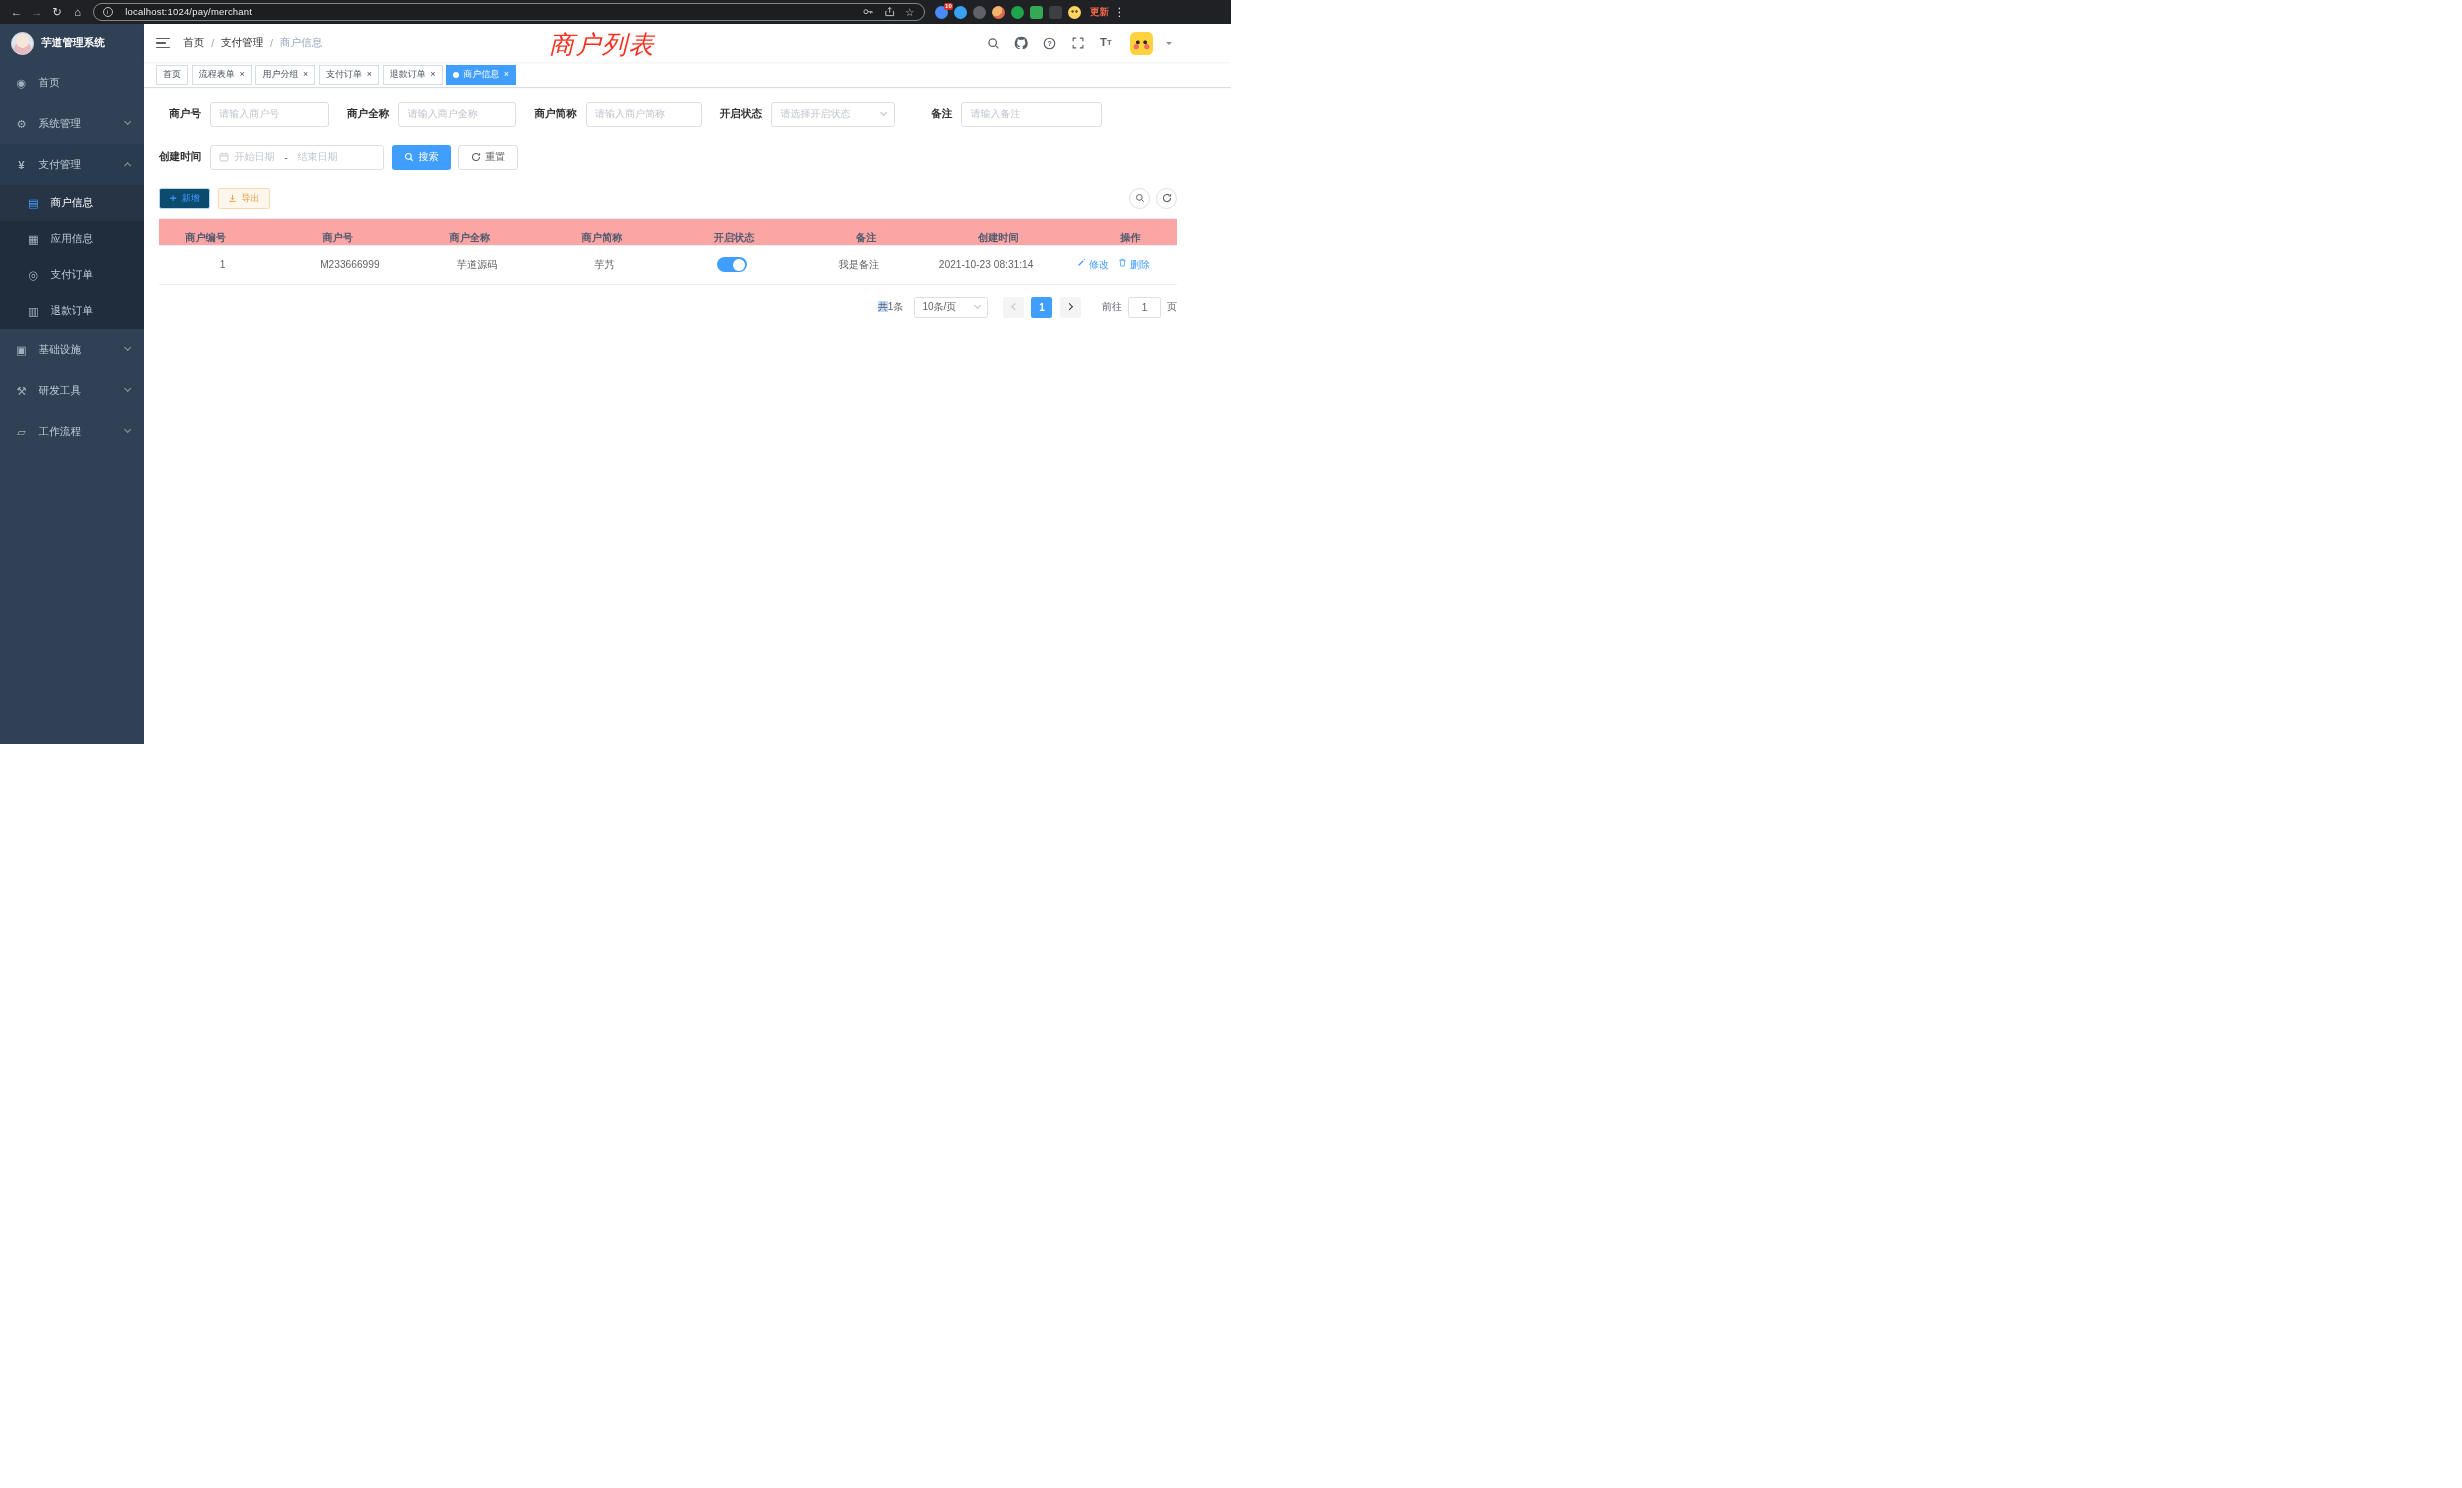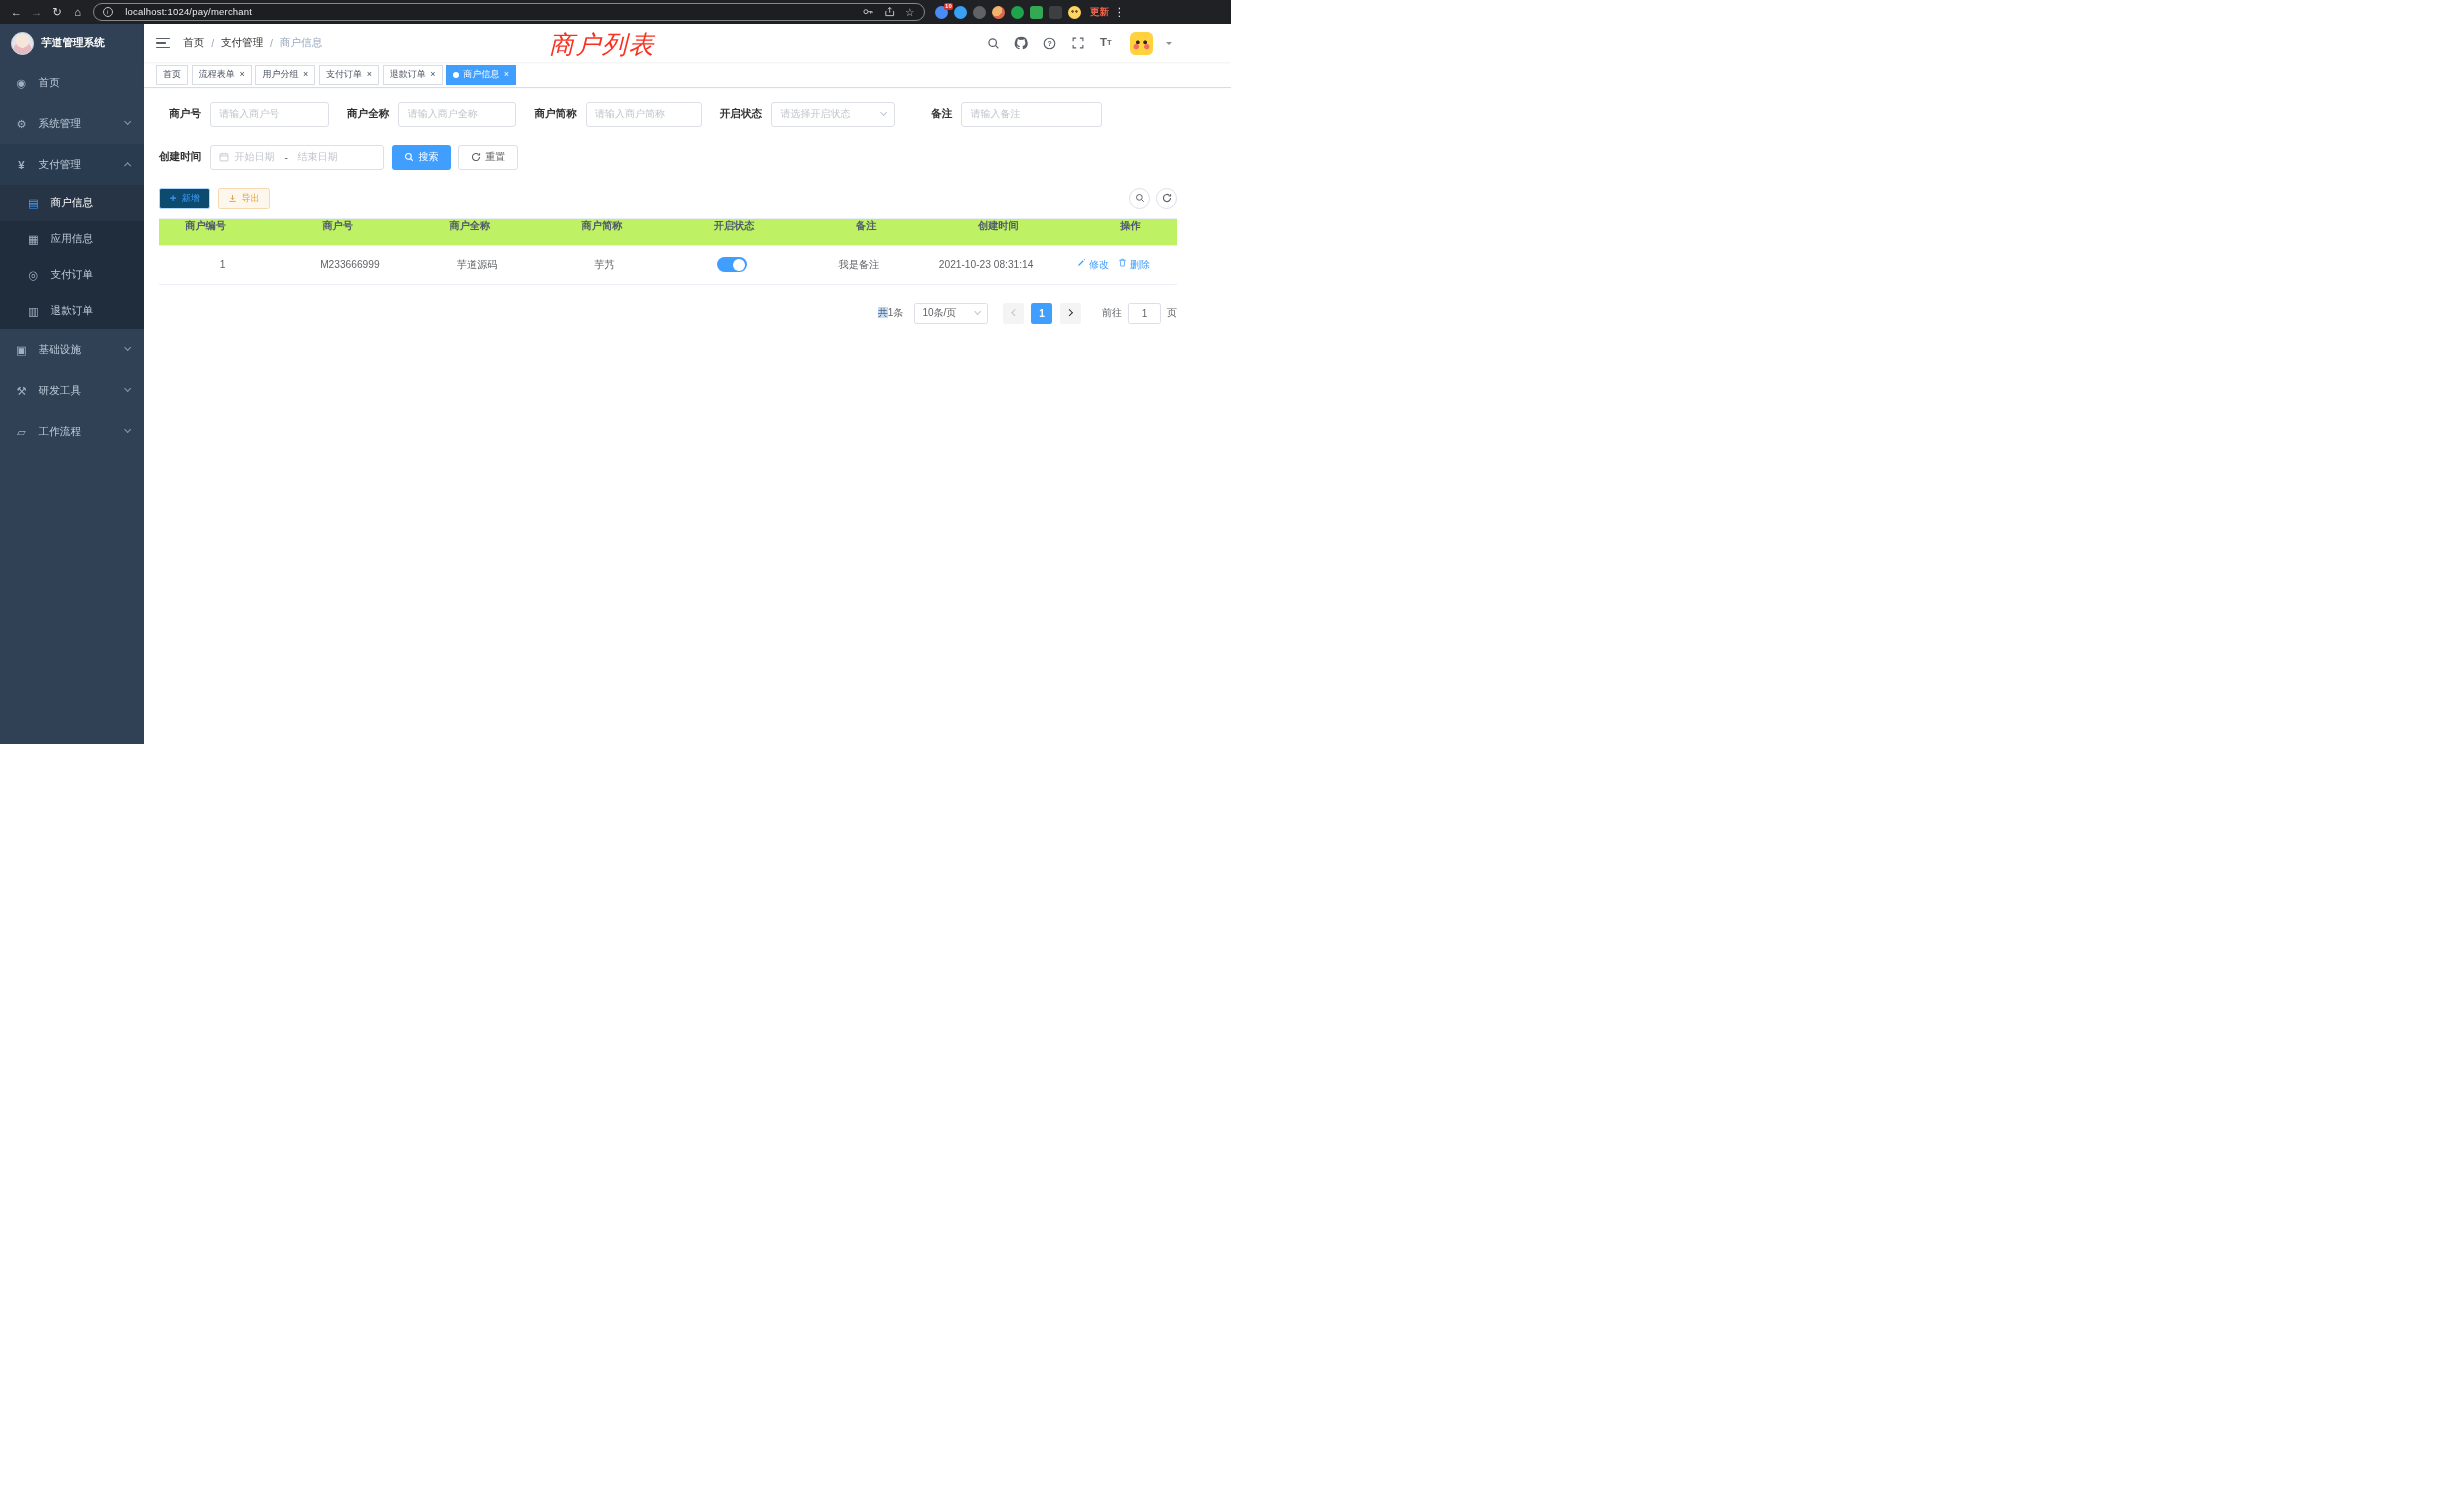--- a/index.html
+++ b/index.html
@@ -118,30 +118,30 @@
   .btn-mini { height:21px; font-size:9px; padding:0 9px; border-radius:2.3px; }
   .btn-plain-primary { background:#0c4a6e; border-color:#b3d8ff; color:#409EFF; }
   .btn-plain-warning { background:#fdf6ec; border-color:#f5dab1; color:#e6a23c; margin-left:8.3px; }
 
   .toolbar { display:flex; align-items:center; width:1018px; }
   .tool-right { margin-left:auto; display:flex; gap:6px; }
   .circ-btn { width:21px; height:21px; border-radius:50%; border:0.8px solid #dcdfe6; background:#fff;
               display:flex; align-items:center; justify-content:center; color:#606266; cursor:pointer; }
 
   .table { width:1018px; margin-top:9px; border-top:0.8px solid #ebeef5; font-size:10.2px; }
-  .thead { display:flex; height:27px; align-items:flex-start; background:#bef264; border-bottom:0.8px solid #ebeef5;gap:39px; }
+  .thead { display:flex; height:27px; align-items:flex-end; background:#fca5a5; border-bottom:0.8px solid #ebeef5;gap:39px; }
   .th { flex:1; text-align:center; color:#515a6e; font-weight:700; }
   .trow { display:flex; height:39px; align-items:center; border-bottom:0.8px solid #ebeef5; }
   .td { flex:1; display:flex; align-items:center; justify-content:center; color:#606266; gap:9px; }
   .switch { width:30px; height:15px; border-radius:7.6px; background:#409EFF; position:relative; cursor:pointer; flex:none; }
   .switch::after { content:""; position:absolute; right:1.5px; top:1.5px; width:12px; height:12px; border-radius:50%; background:#fff; }
   .op-link { color:#409EFF; display:inline-flex; gap:3px; cursor:pointer; font-size:10px; }
 
   .pagination { width:1018px; display:flex; align-items:center; justify-content:flex-end;
-                margin-top:18px; font-size:10px; color:#606266; }
+                margin-top:12px; font-size:10px; color:#606266; }
   .hl { background:#bfdcff; }
   .psize { width:74px; height:21px; border:0.8px solid #dcdfe6; border-radius:2.3px; display:flex;
            align-items:center; padding:0 6.8px 0 7.6px; margin-left:10.6px; cursor:pointer; color:#606266; }
   .pbtn { min-width:21px; height:21px; border-radius:2.3px; background:#f4f4f5; display:flex;
           align-items:center; justify-content:center; cursor:pointer; }
   .pbtn.prev { margin-left:15px; }
   .pbtn.next { margin-left:7.6px; }
   .arrow { width:5.3px; height:5.3px; border-right:1.1px solid #303133; border-bottom:1.1px solid #303133; }
   .arrow.left  { transform:rotate(135deg); margin-left:2.3px; }
   .arrow.left.dis { border-color:#c0c4cc; }

